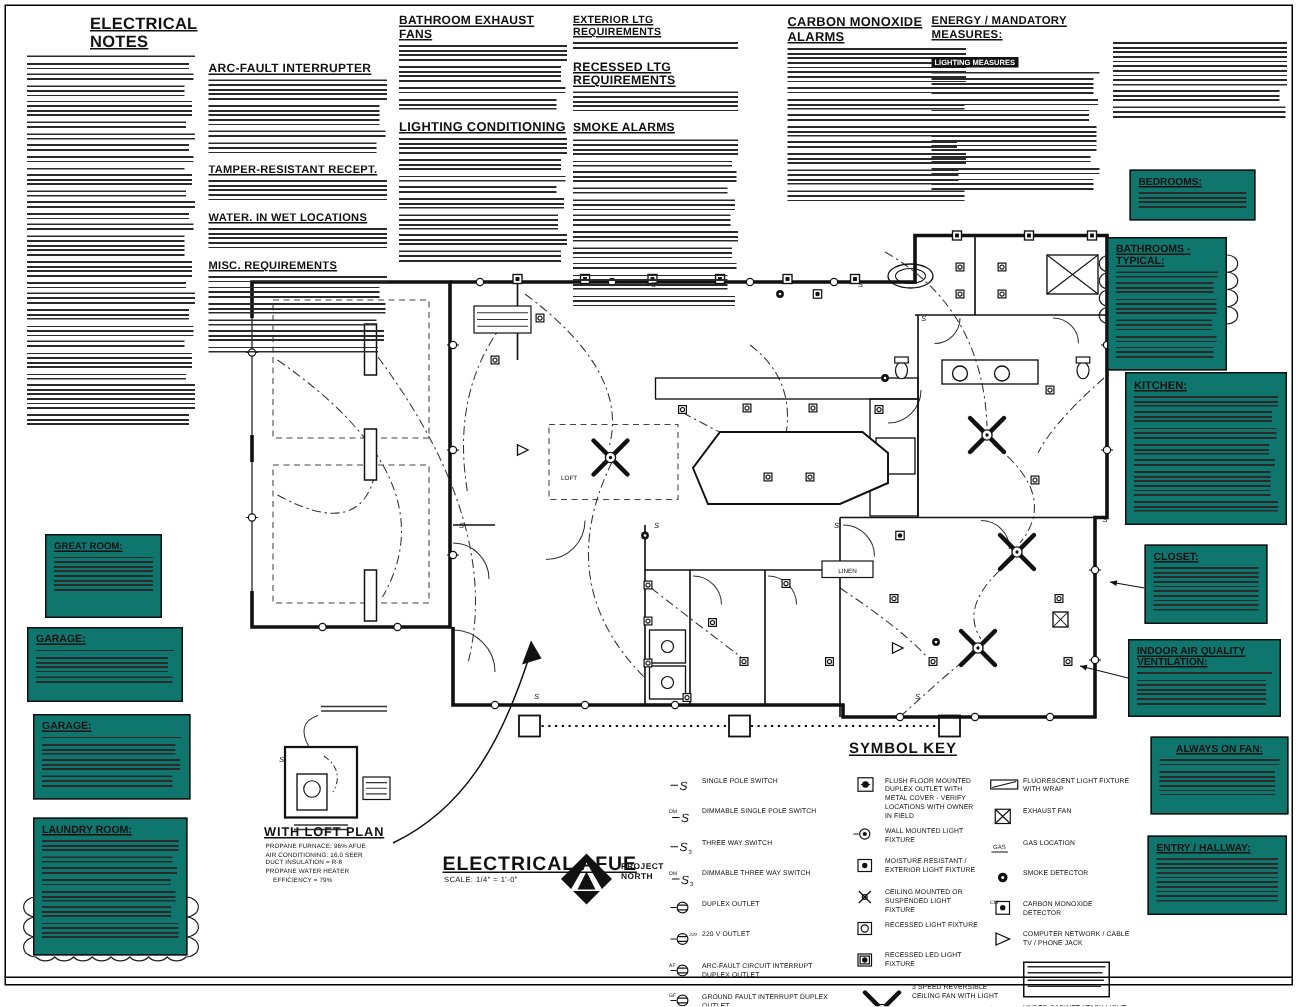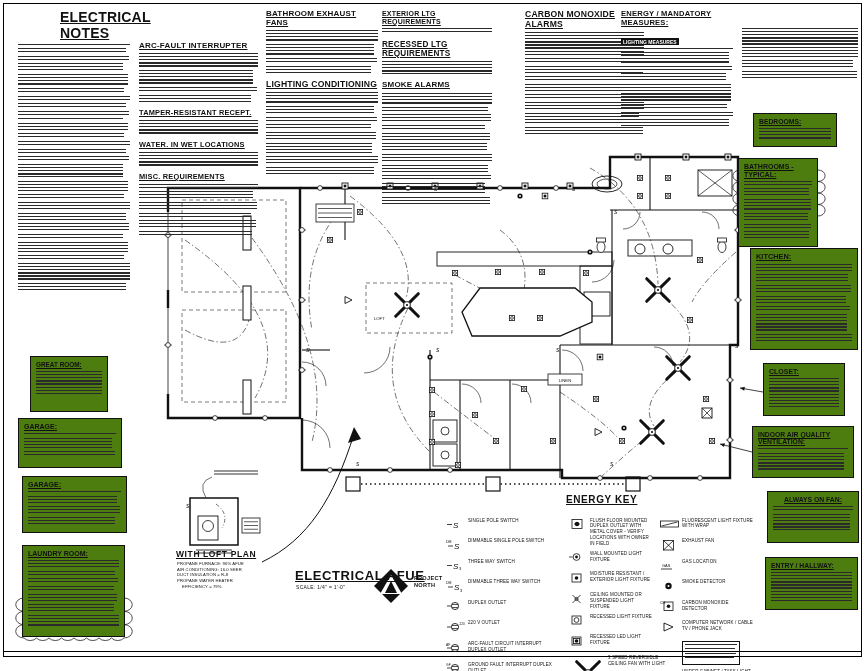--- a/index.html
+++ b/index.html
@@ -9,21 +9,21 @@
   .frame{position:absolute;left:3px;top:3px;right:3px;bottom:14px;border:1.6px solid #000;pointer-events:none;}
   .frame-bottom{position:absolute;left:3px;right:3px;top:651px;border-top:1.2px solid #000;}
   #plan-svg{position:absolute;left:0;top:0;}
 
   .note-col{position:absolute;}
   .sec-title{font-weight:bold;text-decoration:underline;letter-spacing:.2px;line-height:1.12;margin:0 0 2.5px 0;}
   .sub-inverse{display:inline-block;background:#111;color:#fff;font-weight:bold;font-size:5px;
                padding:.5px 2px;margin:0 0 2px 0;}
   .greek{background:repeating-linear-gradient(to bottom,#2a2a2a 0,#2a2a2a 1.25px,transparent 1.25px,transparent 3.1px);
          margin-bottom:3.2px;}
-  .note-box{position:absolute;border:1px solid #111;padding:4px 5px;background:#4d7c0f;}
+  .note-box{position:absolute;border:1px solid #111;padding:4px 5px;background:#0f766e;}
   .box-title{font-weight:bold;text-decoration:underline;line-height:1.1;margin:0 0 2.5px 0;}
 
   .legend-col{position:absolute;}
   .legend-item{display:flex;align-items:flex-start;margin-bottom:2.6px;}
   .legend-sym{flex:0 0 22px;}
   .legend-label{font-size:4.5px;line-height:1.3;letter-spacing:.1px;padding-top:1.5px;}
   .legend-notebox{border:.8px solid #111;width:58px;padding:2px;margin-top:1px;}
 
   .big-title{position:absolute;font-weight:bold;text-decoration:underline;letter-spacing:.6px;}
   .small-caption{position:absolute;font-size:5px;letter-spacing:.3px;}
@@ -303,21 +303,21 @@
       <polygon points="391,569 408,586 391,603 374,586" fill="#111111"></polygon>
       <polygon points="391,575 380,594 402,594" fill="#fff"></polygon>
       <polygon points="391,581 385,593 397,593" fill="#111111"></polygon>
     </svg>
 
   <div class="frame"></div>
   <div class="frame-bottom"></div>
 
   <div id="columns-root">
       <div class="note-col" style="left: 18px; top: 10px; width: 112px;">
-        <div class="sec-title" style="font-size: 14px; padding-left: 42px;">ELECTRICAL NOTES</div>
+        <div class="sec-title" style="font-size: 11px; padding-left: 42px;">ELECTRICAL NOTES</div>
         <div class="greek" style="height: 1.3px; width: 100%;"></div>
         <div class="greek" style="height: 4.4px; width: 96%;"></div>
         <div class="greek" style="height: 4.4px; width: 99%;"></div>
         <div class="greek" style="height: 7.5px; width: 94%;"></div>
         <div class="greek" style="height: 10.6px; width: 98%;"></div>
         <div class="greek" style="height: 4.4px; width: 95%;"></div>
         <div class="greek" style="height: 4.4px; width: 100%;"></div>
         <div class="greek" style="height: 4.4px; width: 96%;"></div>
         <div class="greek" style="height: 4.4px; width: 99%;"></div>
         <div class="greek" style="height: 1.3px; width: 94%;"></div>
@@ -485,21 +485,21 @@
         <div class="greek" style="height: 7.5px; width: 100%;"></div>
         <div class="greek" style="height: 4.4px; width: 96%;"></div>
         <div class="greek" style="height: 4.4px; width: 99%;"></div>
         <div class="greek" style="height: 4.4px; width: 94%;"></div>
         <div class="greek" style="height: 7.5px; width: 98%;"></div>
         <div class="greek" style="height: 7.5px; width: 95%;"></div>
         <div class="greek" style="height: 10.6px; width: 100%;"></div>
       </div>
     </div>
   <div id="legend-root">
-    <div class="big-title" style="left:566px;top:494px;font-size:10px;">ENERGY KEY</div>
+    <div class="big-title" style="left:566px;top:494px;font-size:10px;">SYMBOL KEY</div>
   <div class="legend-col" style="left: 446px; top: 516px;">
         <div class="legend-item">
           <span class="legend-sym"><svg width="20" height="12" viewBox="0 0 20 12">
               <line stroke="#111111" stroke-width="0.8" x1="1" y1="6.5" x2="6" y2="6.5"></line>
               <text x="7" y="9.5" font-size="8" font-family="Liberation Sans, sans-serif" fill="#111111" font-style="italic">S</text>
             </svg></span>
           <div class="legend-label" style="width: 86px;">SINGLE POLE SWITCH</div>
         </div>
         <div class="legend-item">
           <span class="legend-sym"><svg width="20" height="12" viewBox="0 0 20 12">

